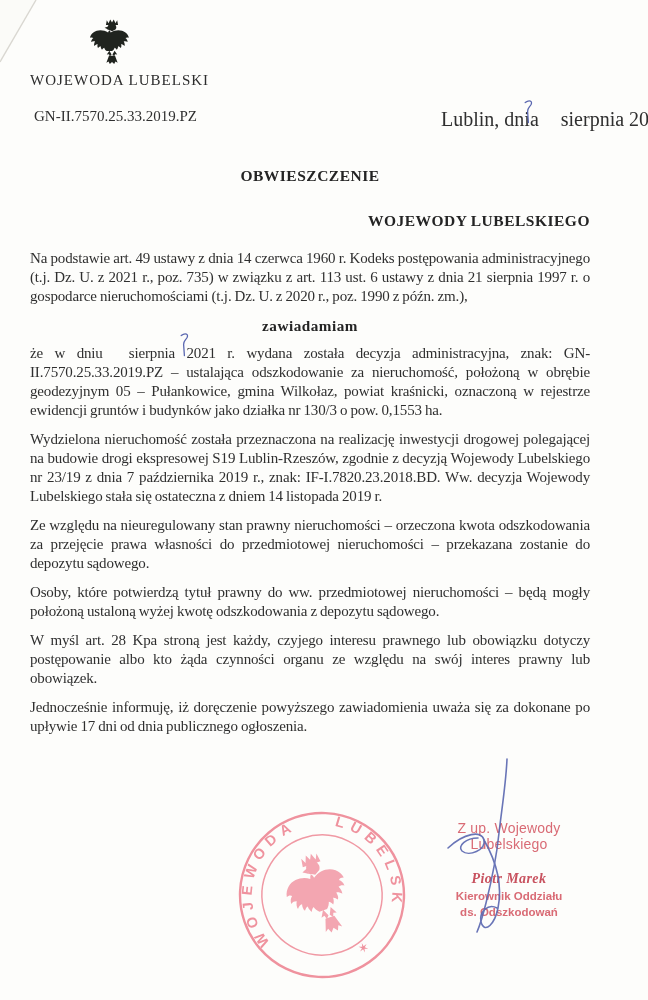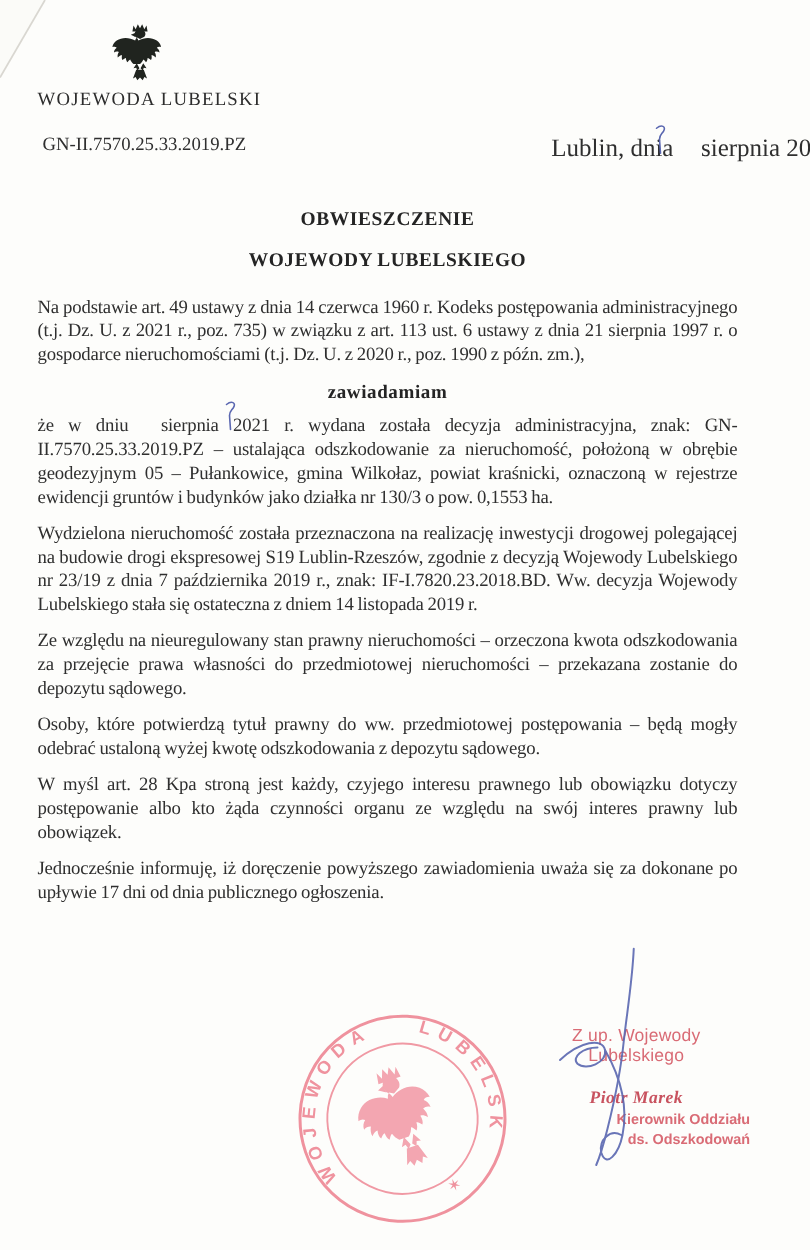--- a/index.html
+++ b/index.html
@@ -26,40 +26,40 @@
   .doc-body{
     position:absolute;left:30px;top:158px;width:560px;
     font-size:15px;line-height:19px;letter-spacing:-0.15px;word-spacing:-0.5px;
     text-align:justify;
   }
   .doc-body h1,.doc-body h2,.doc-body h3{
     text-align:center;font-size:15.5px;line-height:19px;font-weight:bold;
     color:#242424;letter-spacing:.5px;margin:0;
   }
   .doc-body h1{margin-top:8px;text-align:center;}
-  .doc-body h2{margin-top:14px;}
+  .doc-body h2{margin-top:26px;text-align:right;}
   .doc-body h3{margin-top:10px;font-size:15.2px;}
   .doc-body p{margin:0;margin-top:10px;position:relative;}
   .doc-body p.first{margin-top:19px;}
   .doc-body p.after-head{margin-top:9px;}
   
   .stamp{
     position:absolute;left:236px;top:806px;width:172px;height:178px;
     transform:rotate(-19deg);opacity:.9;
   }
   .sign-block{
     position:absolute;left:418px;top:820px;width:182px;text-align:center;
     font-family:"Liberation Sans", sans-serif;color:#d96b75;
   }
   .sign-auth{font-size:14px;letter-spacing:.2px;}
   .sign-name{
     margin-top:19px;font-family:"Liberation Serif", serif;font-style:italic;
     font-weight:bold;font-size:14px;color:#c8525f;letter-spacing:.4px;
   }
-  .sign-role{font-size:11.5px;font-weight:bold;line-height:14px;margin-top:2px;text-align:right;}
+  .sign-role{font-size:11.5px;font-weight:bold;line-height:14px;margin-top:2px;}
   .pen-signature{position:absolute;left:420px;top:745px;width:170px;height:205px;pointer-events:none;}
   .fold{position:absolute;left:0;top:0;width:60px;height:80px;}
 </style>
 </head>
 <body>
 
 <div class="page">
 
   <svg width="0" height="0" style="position:absolute" aria-hidden="true">
     <defs>
@@ -113,21 +113,21 @@
 
     <p class="after-head">
       <span>że w dniu</span><span class="pgap"></span><span>sierpnia 2021 r. wydana została decyzja administracyjna, znak: GN-II.7570.25.33.2019.PZ – ustalająca odszkodowanie za nieruchomość, położoną w obrębie geodezyjnym 05 – Pułankowice, gmina Wilkołaz, powiat kraśnicki, oznaczoną w rejestrze ewidencji gruntów i budynków jako działka nr 130/3 o pow. 0,1553 ha.</span>
       <svg class="hand-day in-par" viewBox="0 0 20 34">
         <use href="#dayglyph"></use>
       </svg>
     </p>
 
     <p>Wydzielona nieruchomość została przeznaczona na realizację inwestycji drogowej polegającej na budowie drogi ekspresowej S19 Lublin-Rzeszów, zgodnie z decyzją Wojewody Lubelskiego nr 23/19 z dnia 7 października 2019 r., znak: IF-I.7820.23.2018.BD. Ww. decyzja Wojewody Lubelskiego stała się ostateczna z dniem 14 listopada 2019 r.</p>
     <p>Ze względu na nieuregulowany stan prawny nieruchomości – orzeczona kwota odszkodowania za przejęcie prawa własności do przedmiotowej nieruchomości – przekazana zostanie do depozytu sądowego.</p>
-    <p>Osoby, które potwierdzą tytuł prawny do ww. przedmiotowej postępowania – będą mogły odebrać ustaloną wyżej kwotę odszkodowania z depozytu sądowego.</p>
+    <p>Osoby, które potwierdzą tytuł prawny do ww. przedmiotowej nieruchomości – będą mogły położoną ustaloną wyżej kwotę odszkodowania z depozytu sądowego.</p>
     <p>W myśl art. 28 Kpa stroną jest każdy, czyjego interesu prawnego lub obowiązku dotyczy postępowanie albo kto żąda czynności organu ze względu na swój interes prawny lub obowiązek.</p>
     <p>Jednocześnie informuję, iż doręczenie powyższego zawiadomienia uważa się za dokonane po upływie 17 dni od dnia publicznego ogłoszenia.</p>
   </div>
 
   <svg class="stamp" viewBox="0 0 172 178">
     <circle cx="86" cy="89" r="82" fill="none" stroke="#ee8794" stroke-width="2.4"></circle>
     <circle cx="86" cy="89" r="60" fill="none" stroke="#ef8f9b" stroke-width="1.5"></circle>
     <path id="stampArc" d="M22.6 118.6 A70 70 0 1 1 149.4 118.6" fill="none"></path>
     <text font-family="Liberation Sans, sans-serif" font-size="14.5" font-weight="600" fill="#ee8794" letter-spacing="6" word-spacing="28">
       <textPath href="#stampArc" startOffset="2">WOJEWODA LUBELSKI</textPath>

